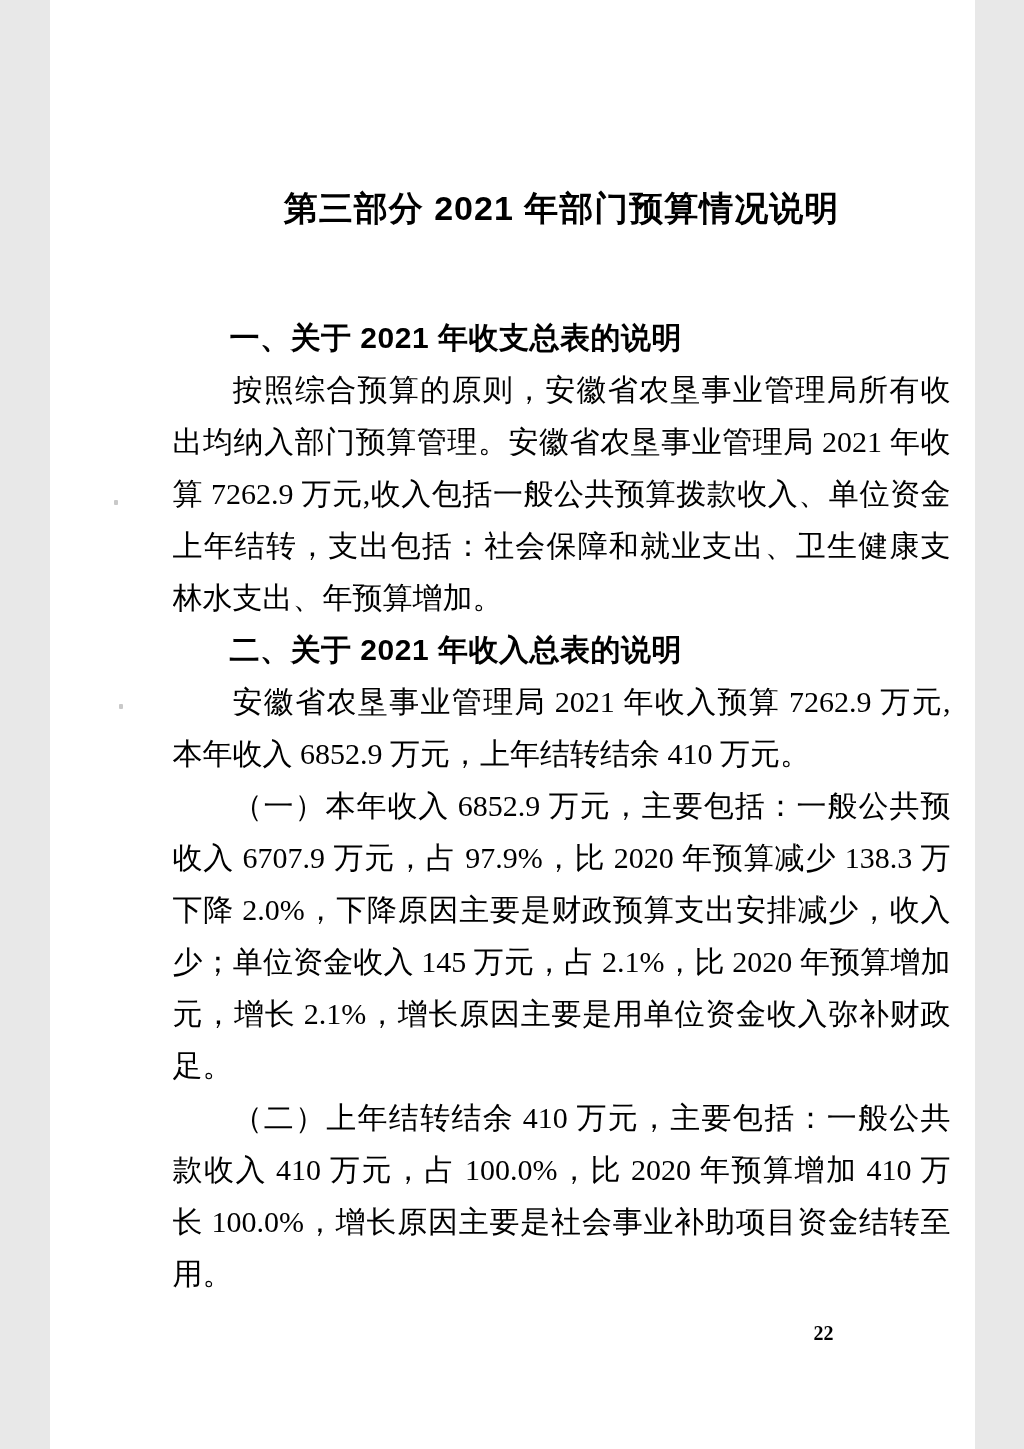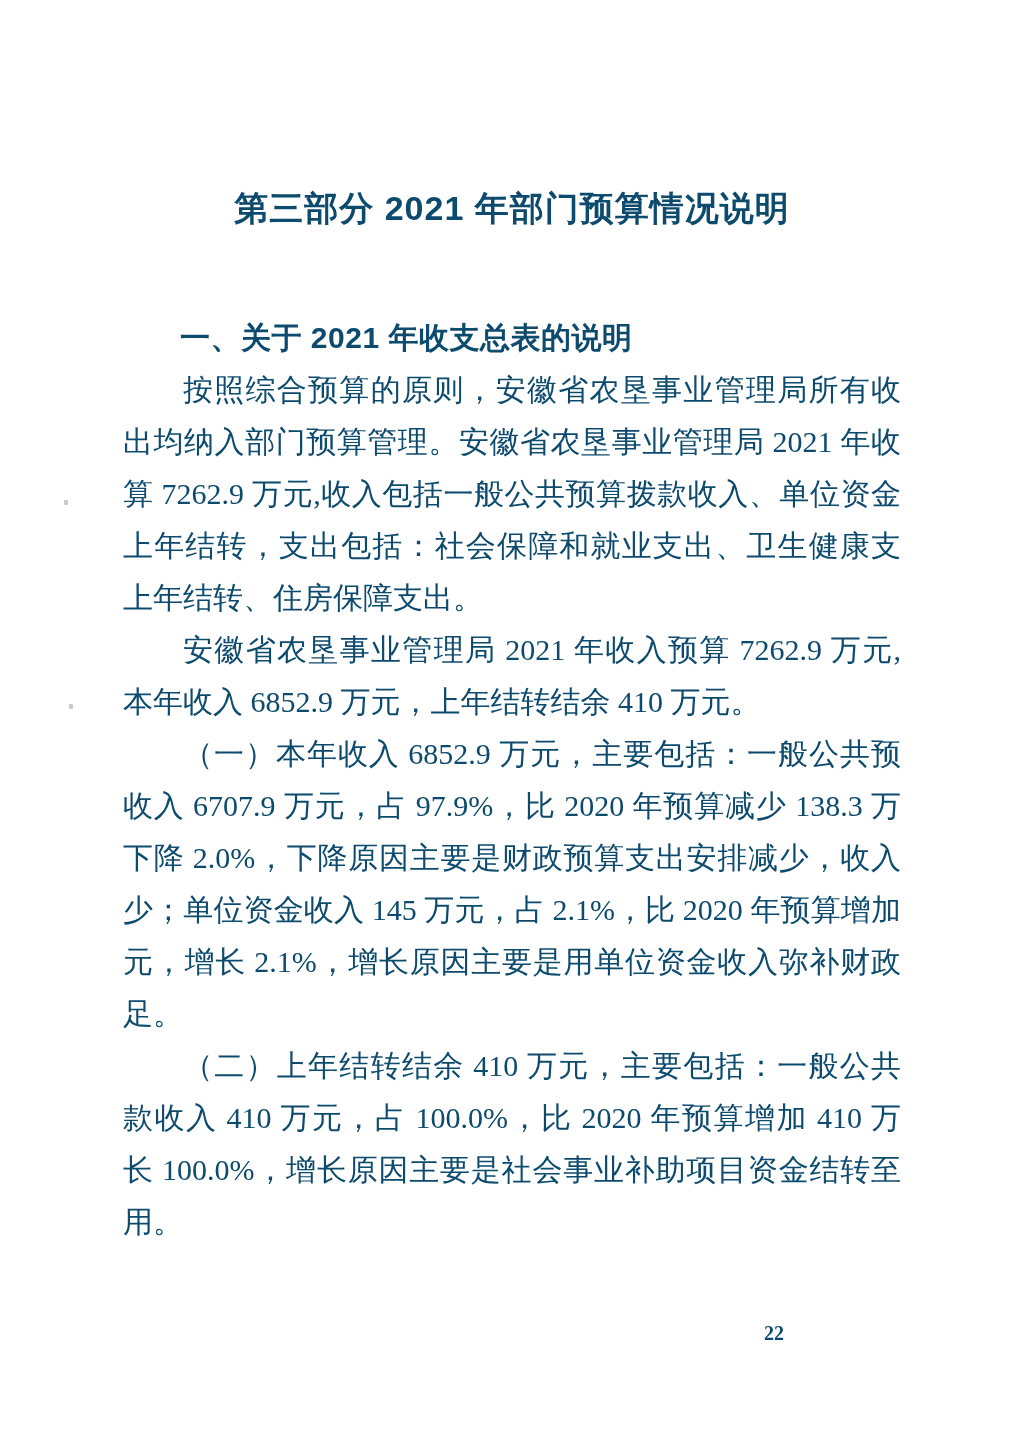--- a/index.html
+++ b/index.html
@@ -2,26 +2,26 @@
 <html><head>
 <meta charset="utf-8">
 <style>
   html, body {
     margin: 0;
     padding: 0;
     background: #e8e8e8;
   }
   .page {
     position: relative;
-    width: 1024px;
+    width: 925px;
     height: 1449px;
     margin: 0 auto;
     background: #ffffff;
     overflow: hidden;
-    color: #0c4a6e;
+    color: #000000;
   }
   .doc-title {
     position: absolute;
     top: 188px;
     left: 0;
     width: 1024px;
     text-align: center;
     font-family: "Liberation Sans", "DejaVu Sans", sans-serif;
     font-weight: bold;
     font-size: 34px;
@@ -87,22 +87,23 @@
 
   <div class="doc-title">第三部分 2021 年部门预算情况说明</div>
 
   <div class="content" id="content">
       <div class="tline heading">一、关于 2021 年收支总表的说明</div>
       <div>
         <div class="tline bodyline first">按照综合预算的原则，安徽省农垦事业管理局所有收入和支</div>
         <div class="tline bodyline">出均纳入部门预算管理。安徽省农垦事业管理局 2021 年收支总预</div>
         <div class="tline bodyline">算 7262.9 万元,收入包括一般公共预算拨款收入、单位资金收入、</div>
         <div class="tline bodyline">上年结转，支出包括：社会保障和就业支出、卫生健康支出、农</div>
-        <div class="tline bodyline last">上年结转、住房保障支出。</div>
+        <div class="tline bodyline last">林水支出、年预算增加。</div>
       </div>
+      <div class="tline heading">二、关于 2021 年收入总表的说明</div>
       <div>
         <div class="tline bodyline first">安徽省农垦事业管理局 2021 年收入预算 7262.9 万元, 其中,</div>
         <div class="tline bodyline last">本年收入 6852.9 万元，上年结转结余 410 万元。</div>
       </div>
       <div>
         <div class="tline bodyline first">（一）本年收入 6852.9 万元，主要包括：一般公共预算拨款</div>
         <div class="tline bodyline">收入 6707.9 万元，占 97.9%，比 2020 年预算减少 138.3 万元，</div>
         <div class="tline bodyline">下降 2.0%，下降原因主要是财政预算支出安排减少，收入相应减</div>
         <div class="tline bodyline">少；单位资金收入 145 万元，占 2.1%，比 2020 年预算增加 3 万</div>
         <div class="tline bodyline">元，增长 2.1%，增长原因主要是用单位资金收入弥补财政经费不</div>

